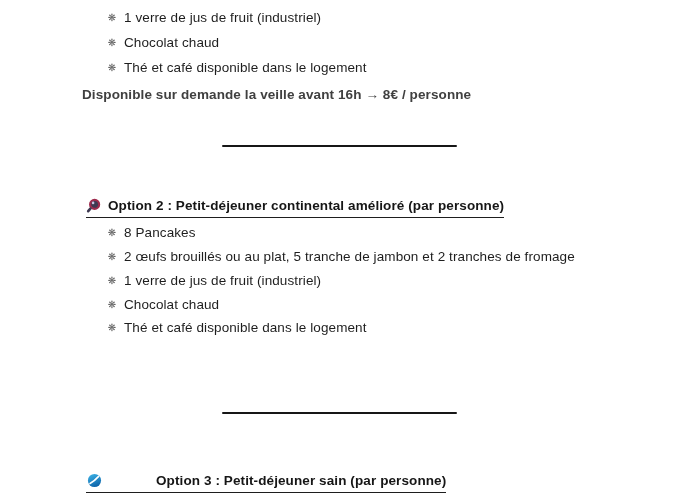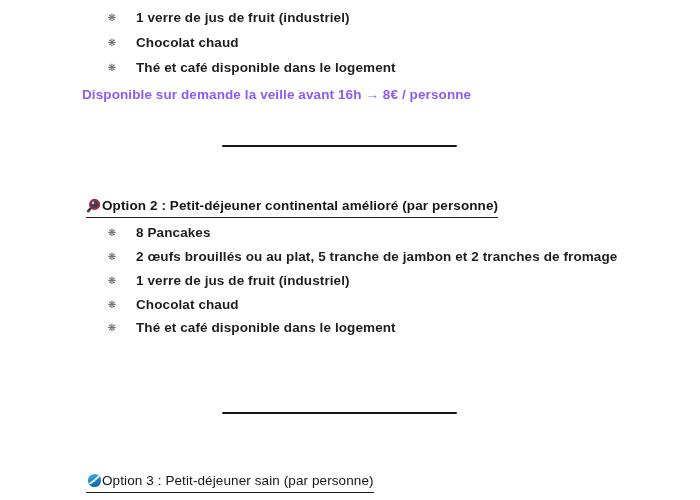--- a/index.html
+++ b/index.html
@@ -31,60 +31,60 @@
     left: 105px;
     top: 0;
     width: 14px;
     text-align: center;
     font-size: 10px;
     color: #5a5a5a;
     line-height: 19px;
   }
   .li-text {
     position: absolute;
-    left: 136px;
+    left: 124px;
     top: 0;
     white-space: nowrap;
     letter-spacing: 0.1px;
-    font-weight: bold;
   }
   .note {
     position: absolute;
     left: 82px;
     margin: 0;
     font-size: 13.5px;
     font-weight: 700;
-    color: #8b5cf6;
+    color: #404040;
     white-space: nowrap;
     line-height: 19px;
     letter-spacing: 0.1px;
   }
   .divider {
     position: absolute;
     left: 222px;
     width: 235px;
     height: 2px;
     background: #161616;
     border-radius: 1px;
   }
   .heading {
     position: absolute;
     left: 86px;
     margin: 0;
     display: inline-flex;
     align-items: center;
+    gap: 6px;
     font-size: 13.5px;
     color: #161616;
     line-height: 19px;
     border-bottom: 1.5px solid #1e1e1e;
     padding-bottom: 2px;
     white-space: nowrap;
   }
   .heading.semibold .htext { font-weight: 600; letter-spacing: 0.1px; }
-  .heading.bold .htext { font-weight: 400; letter-spacing: 0.1px; }
+  .heading.bold .htext { font-weight: 700; letter-spacing: 0.1px; margin-left: 48px; }
   .hicon {
     display: inline-flex;
     width: 16px;
     height: 16px;
     align-items: center;
     justify-content: center;
     flex: 0 0 auto;
   }
   .hicon svg { display: block; }
 </style>

